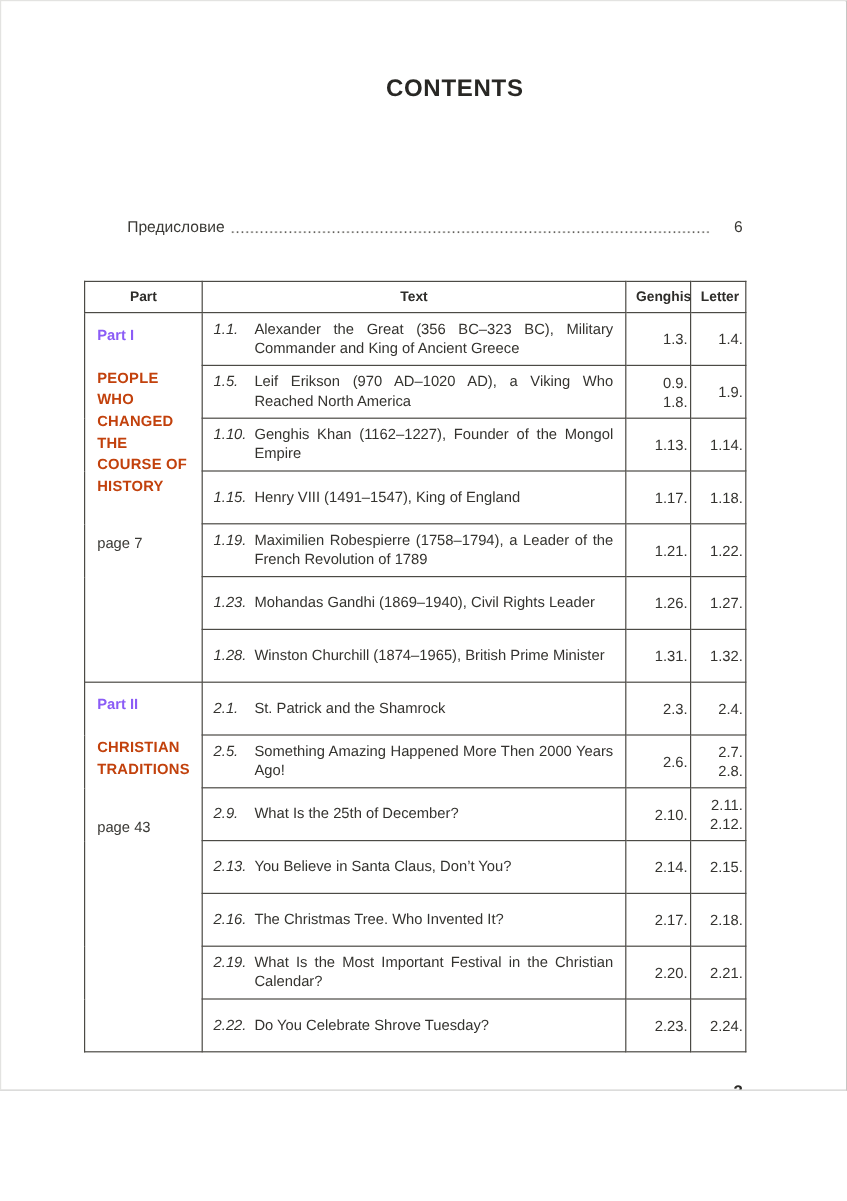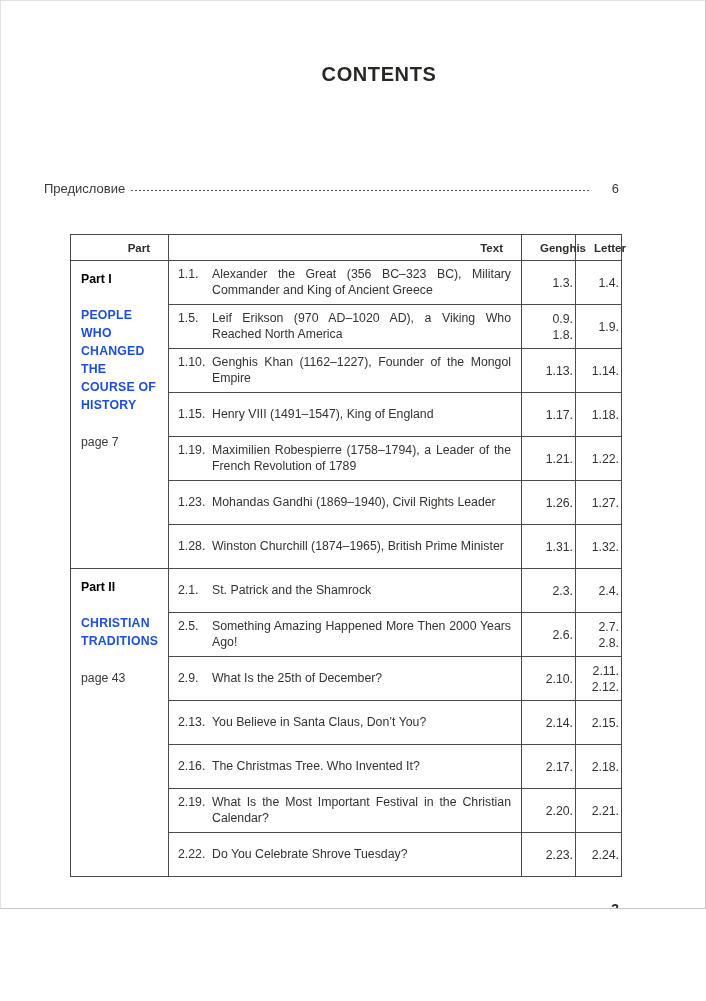--- a/index.html
+++ b/index.html
@@ -23,22 +23,23 @@
     text-align: center;
     position: relative;
     left: 26px;
     font-size: 20px;
     font-weight: bold;
     letter-spacing: 0.6px;
     color: #282724;
   }
 
   .preface {
-    margin: 95px 86px 0 43px;   
+    margin: 95px 86px 0 105px;   
     display: flex;
+    align-items: flex-end;
     font-size: 13px;
     color: #3a3935;
   }
   .preface .label { flex: none; line-height: 15px; }
   .leader {
     flex: 1;
     height: 11px;
     margin: 0 6px 1px 5px;
     background-image: radial-gradient(circle, #56544f 0.7px, transparent 0.95px);
     background-size: 4px 3px;
@@ -59,43 +60,43 @@
   table.toc col.c-text     { width: 353px; }
   table.toc col.c-dialogue { width: 54px; }
   table.toc col.c-letter   { width: 46px; }
 
   table.toc th, table.toc td { border: 1px solid #4b4a45; }
 
   table.toc thead tr { height: 26px; }
   table.toc th {
     font-size: 11.5px;
     font-weight: bold;
-    text-align: right;
-    padding: 3px 18px;
+    text-align: center;
+    padding: 3px 8px;
     color: #2e2d2a;
   }
 
   table.toc tbody tr { height: 44px; }
 
   td.part-cell {
     vertical-align: top;
     padding: 9px 8px 8px 10px;
     font-size: 12.3px;
     line-height: 18px;
   }
-  .part-label   { font-weight: bold; color: #000000; }
-  .part-title   { font-weight: bold; color: #1d4ed8; margin-top: 18px; letter-spacing: 0.2px; }
-  .part-page    { margin-top: 19px; color: #3a3935; }
+  .part-label   { font-weight: bold; color: #8b5cf6; }
+  .part-title   { font-weight: bold; color: #c2410c; margin-top: 18px; letter-spacing: 0.2px; }
+  .part-page    { margin-top: 30px; color: #3a3935; }
 
   td.text-cell {
     vertical-align: middle;
     padding: 5px 10px 5px 9px;
   }
   .text-flex { display: flex; align-items: flex-start; line-height: 15.5px; }
-  .num   { flex: none; width: 34px; }
+  .num   { flex: none; width: 34px; font-style: italic; }
   .entry { flex: 1; text-align: justify; }
   .sec-italic .entry { }
 
   td.num-cell {
     vertical-align: middle;
     text-align: right;
     padding: 4px 2px;
     white-space: pre-line;
     line-height: 16px;
   }

